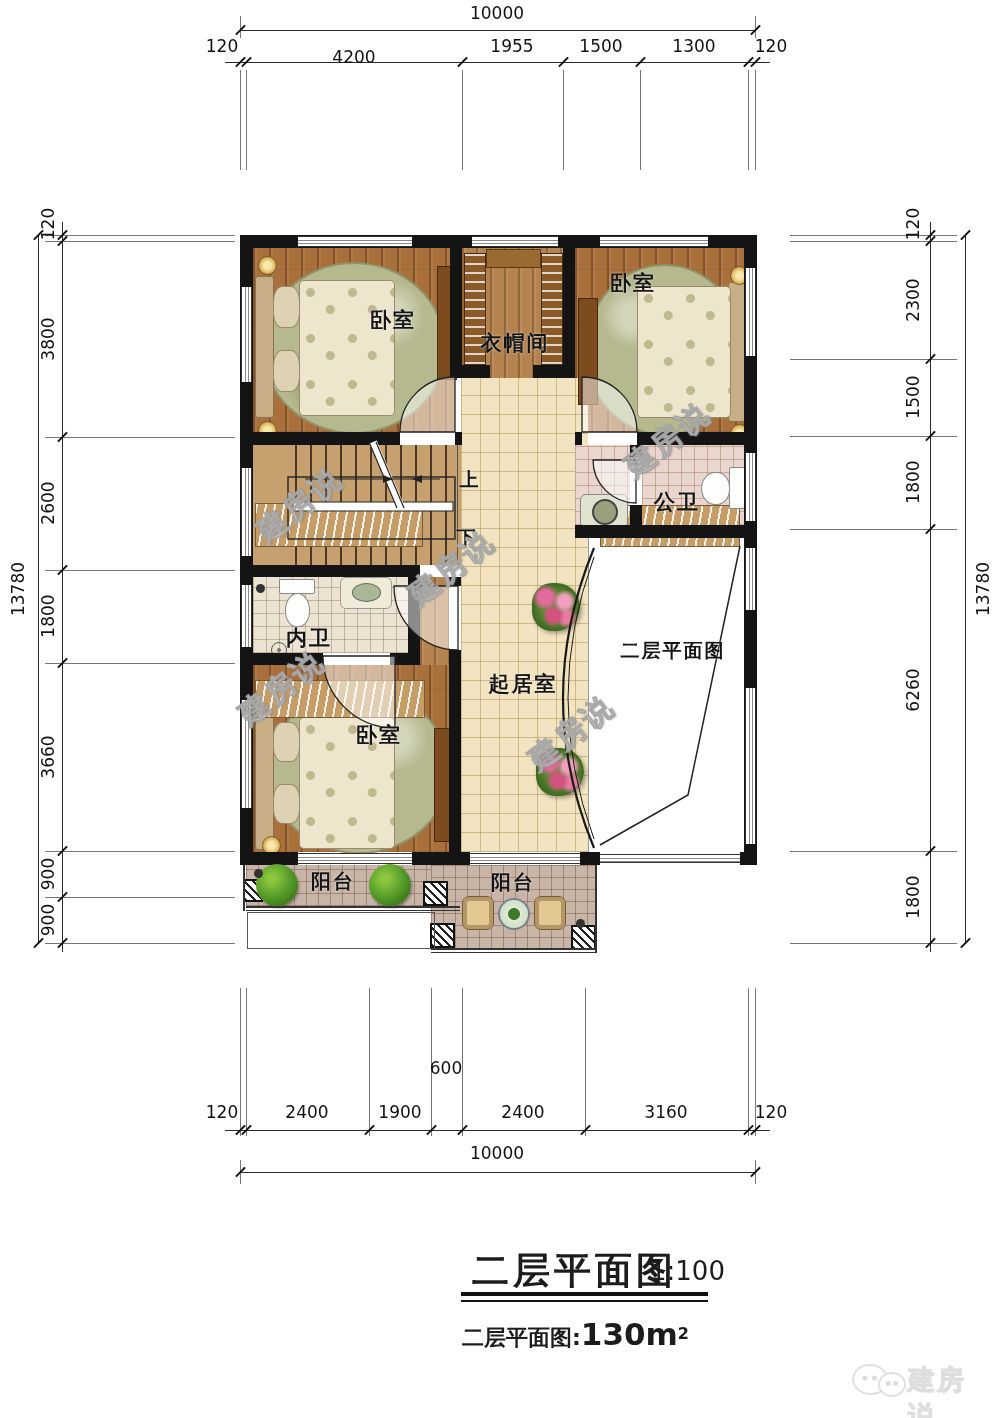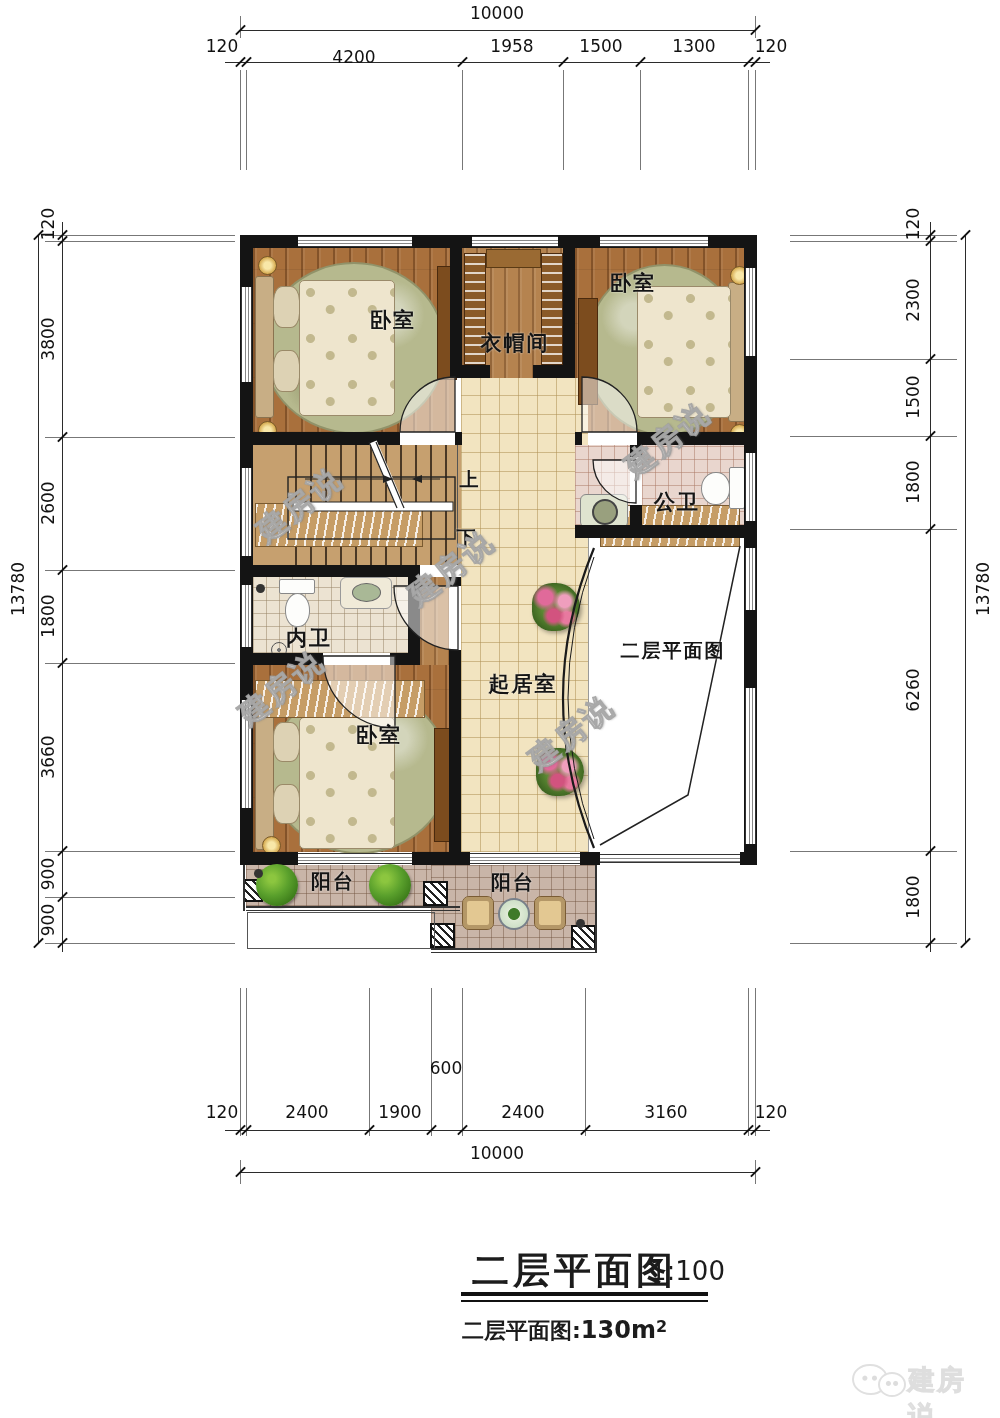--- a/index.html
+++ b/index.html
@@ -71,21 +71,21 @@
     <div class="dl" style="left:225px;top:62px;width:545px;height:1px"></div>
     <div class="tk" style="left:234px;top:61px"></div>
     <div class="tk" style="left:240px;top:61px"></div>
     <div class="tk" style="left:456px;top:61px"></div>
     <div class="tk" style="left:557px;top:61px"></div>
     <div class="tk" style="left:634px;top:61px"></div>
     <div class="tk" style="left:742px;top:61px"></div>
     <div class="tk" style="left:749px;top:61px"></div>
     <div class="dim" style="left:222px;top:46px">120</div>
     <div class="dim" style="left:354px;top:57px">4200</div>
-    <div class="dim" style="left:512px;top:46px">1958</div>
+    <div class="dim" style="left:512px;top:46px">1955</div>
     <div class="dim" style="left:601px;top:46px">1500</div>
     <div class="dim" style="left:694px;top:46px">1300</div>
     <div class="dim" style="left:771px;top:46px">120</div>
     <div class="ext" style="left:240px;top:70px;width:1px;height:100px"></div>
     <div class="ext" style="left:246px;top:70px;width:1px;height:100px"></div>
     <div class="ext" style="left:462px;top:70px;width:1px;height:100px"></div>
     <div class="ext" style="left:563px;top:70px;width:1px;height:100px"></div>
     <div class="ext" style="left:640px;top:70px;width:1px;height:100px"></div>
     <div class="ext" style="left:748px;top:70px;width:1px;height:100px"></div>
     <div class="ext" style="left:755px;top:70px;width:1px;height:100px"></div>
@@ -341,21 +341,21 @@
   <div class="wm" style="left:668px;top:440px">建房说</div>
   <div class="wm" style="left:452px;top:568px">建房说</div>
   <div class="wm" style="left:282px;top:688px">建房说</div>
   <div class="wm" style="left:572px;top:733px">建房说</div>
 
   <div class="tit" style="left:472px;top:1246px;font-size:37px;letter-spacing:4px">二层平面图</div>
   <div class="tit" style="left:650px;top:1256px;font-size:26px;font-weight:normal">1:100</div>
   <div class="abs" style="left:461px;top:1292px;width:247px;height:4px;background:#111"></div>
   <div class="abs" style="left:461px;top:1300px;width:247px;height:2px;background:#111"></div>
   <div class="abs" style="left:462px;top:1316px;white-space:nowrap">
-    <span class="tit" style="position:static;font-size:22px">二层平面图:</span><span class="tit" style="position:static;font-size:24px">130m</span><sup class="tit" style="position:static;font-size:16px">2</sup>
+    <span class="tit" style="position:static;font-size:22px">二层平面图:</span><span class="tit" style="position:static;font-size:31px">130m</span><sup class="tit" style="position:static;font-size:16px">2</sup>
   </div>
 
   <div class="abs" style="left:840px;top:1356px;width:150px;height:48px">
     <div class="abs" style="left:12px;top:8px;width:32px;height:27px;border:2px solid #e0e0e0;border-radius:50% 50% 48% 52%;background:#fff;background-image:radial-gradient(circle at 34% 45%,#ddd 2px,transparent 3px),radial-gradient(circle at 64% 45%,#ddd 2px,transparent 3px)"></div>
     <div class="abs" style="left:38px;top:16px;width:24px;height:21px;border:2px solid #e0e0e0;border-radius:50%;background:#fff;background-image:radial-gradient(circle at 35% 45%,#ddd 2px,transparent 3px),radial-gradient(circle at 65% 45%,#ddd 2px,transparent 3px)"></div>
     <div class="abs" style="left:68px;top:6px;font-size:27px;font-weight:bold;letter-spacing:2px;color:#f4f4f4;-webkit-text-stroke:1px #dedede;text-shadow:0 0 1px #e5e5e5">建房说</div>
   </div>
 
 </div>
 

